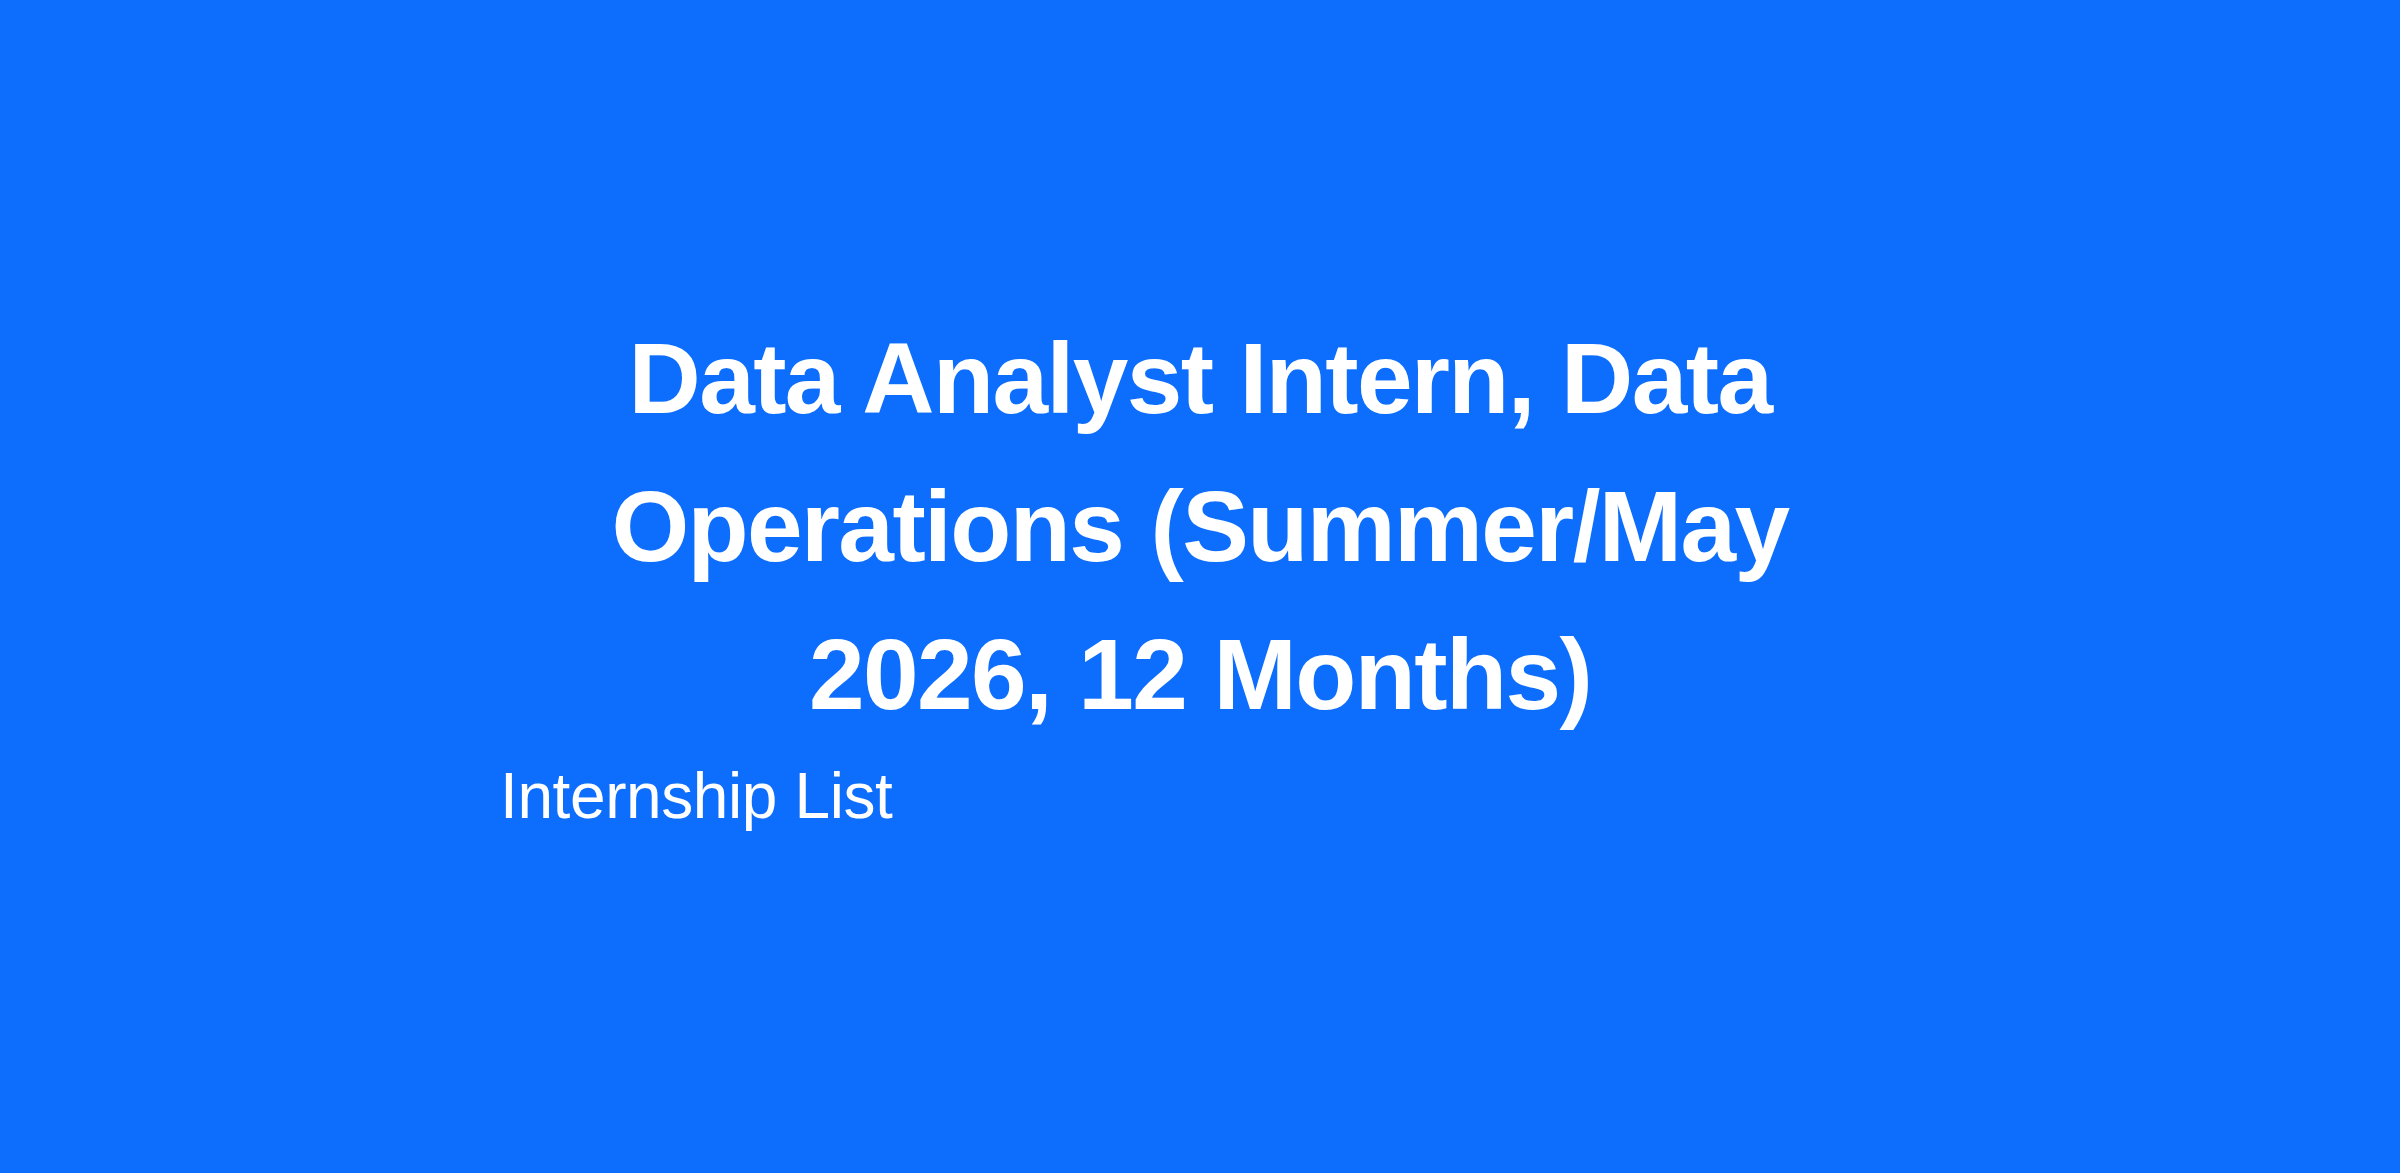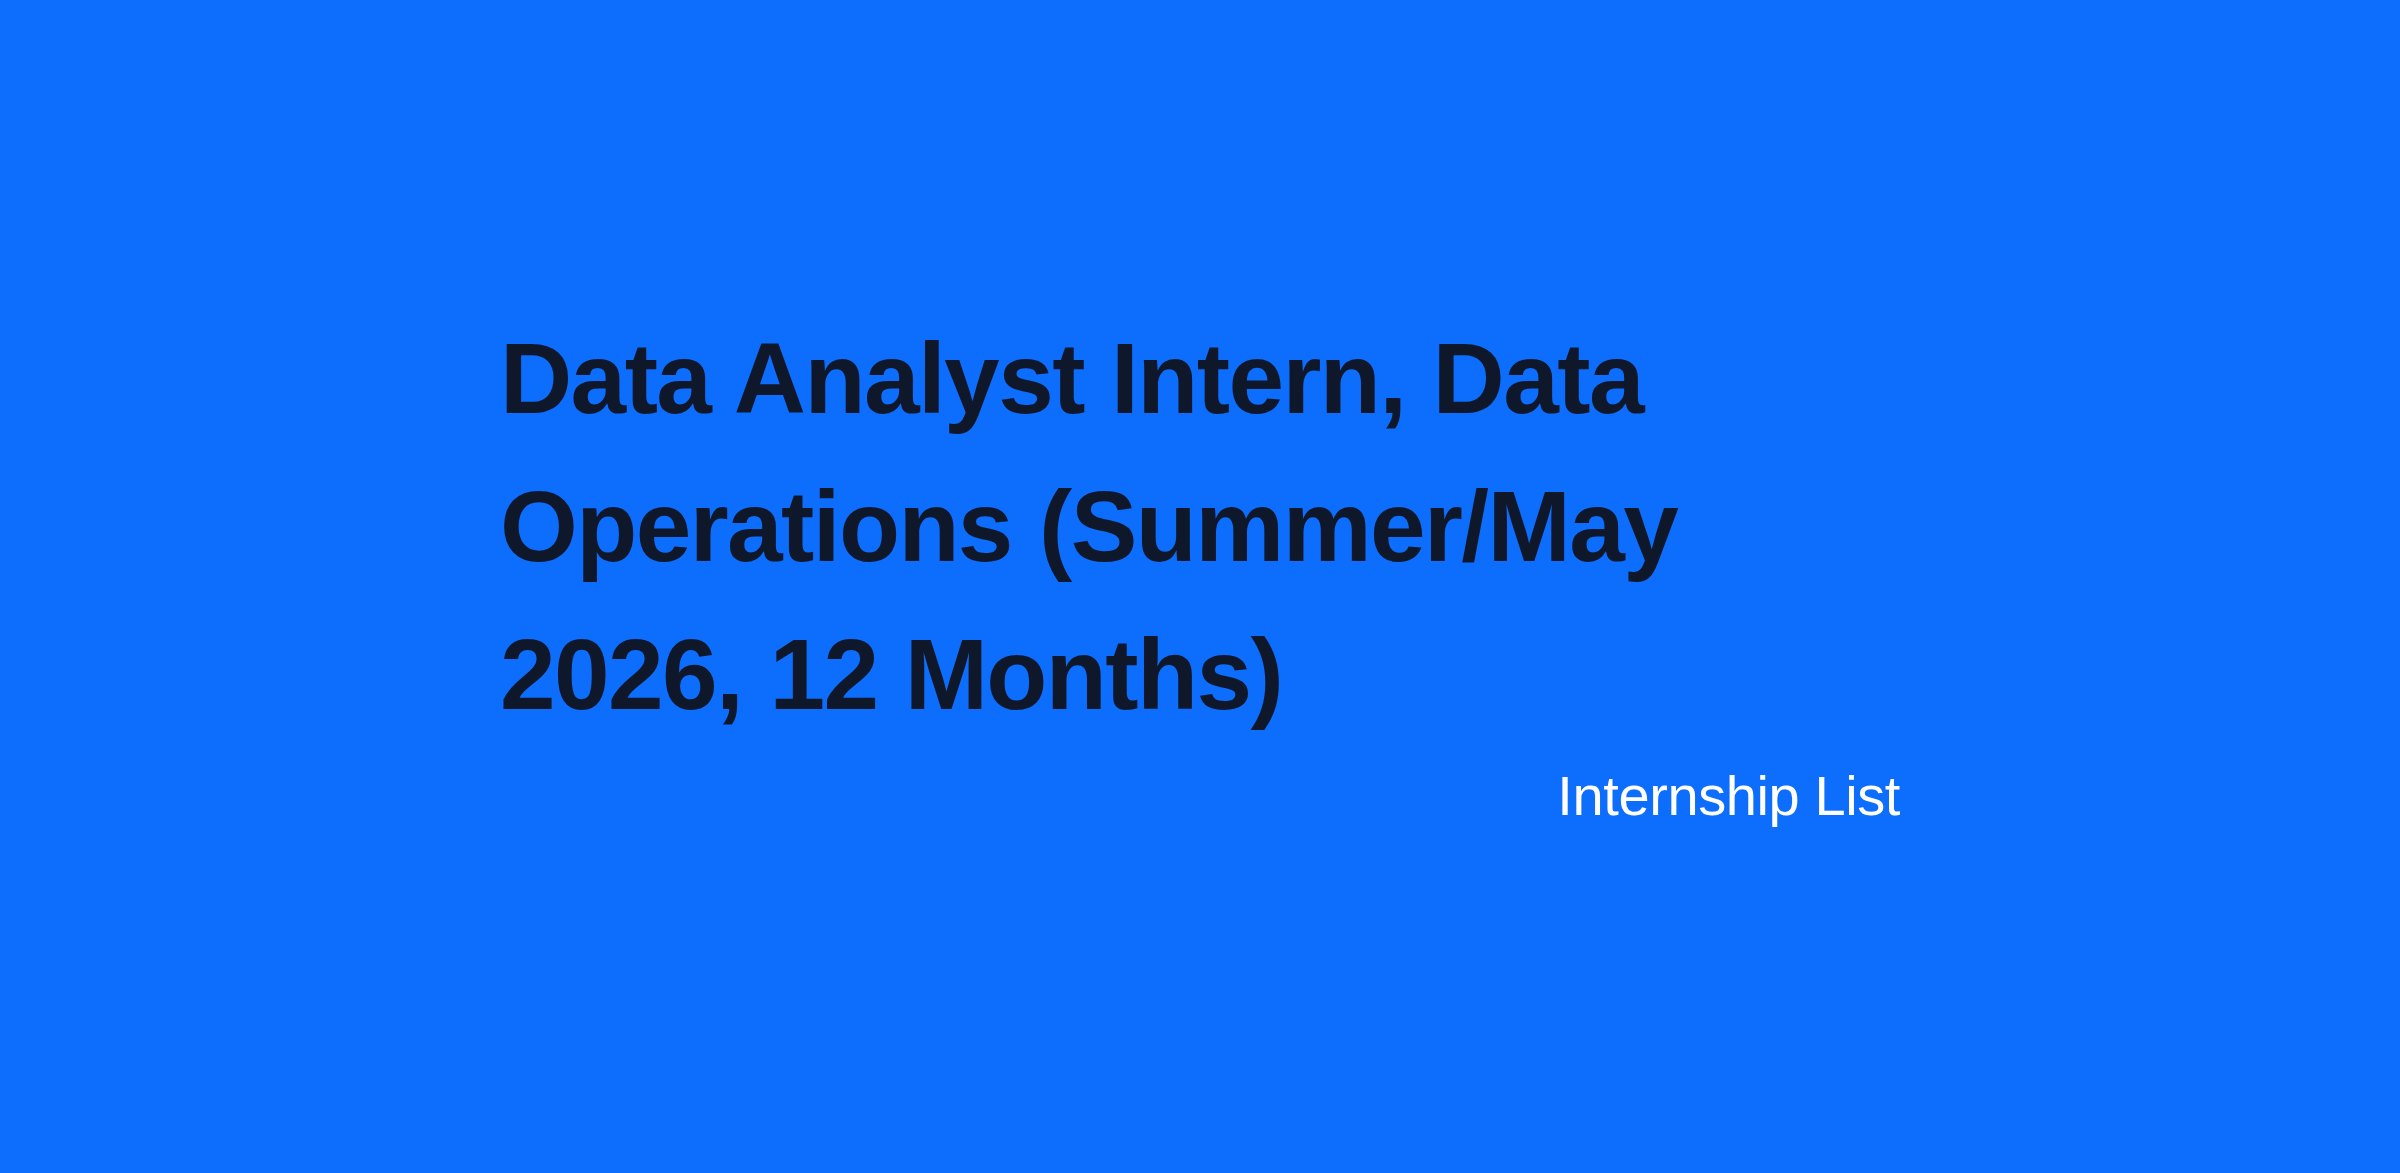--- a/index.html
+++ b/index.html
@@ -33,41 +33,41 @@
   .hero-inner {
     display: block;
     width: 100%;
     max-width: 1400px;
     text-align: center;
   }
 
   .hero-title {
     margin: 0;
     padding: 0;
-    color: #0f172a;
+    color: #ffffff;
     font-family: "Liberation Sans", "DejaVu Sans", sans-serif;
     font-size: 100px;
     font-weight: 700;
     line-height: 148px;
     letter-spacing: -1.6px;
     word-spacing: 1px;
-    text-align: left;
+    text-align: center;
     text-rendering: optimizeLegibility;
   }
 
   .hero-subtitle {
     margin: 14px 0 0 0;
     padding: 0;
     color: #FFFFFF;
     font-family: "Liberation Sans", "DejaVu Sans", sans-serif;
-    font-size: 56px;
+    font-size: 64px;
     font-weight: 400;
     line-height: 68px;
     letter-spacing: -0.4px;
-    text-align: right;
+    text-align: left;
   }
 </style>
 </head>
 <body>
 
 <div class="hero-card" style="background-color: rgb(13, 110, 253); color: rgb(255, 255, 255);">
 
   <div class="hero-inner">
 
     <h1 class="hero-title">Data Analyst Intern, Data Operations (Summer/May 2026, 12 Months)</h1>

